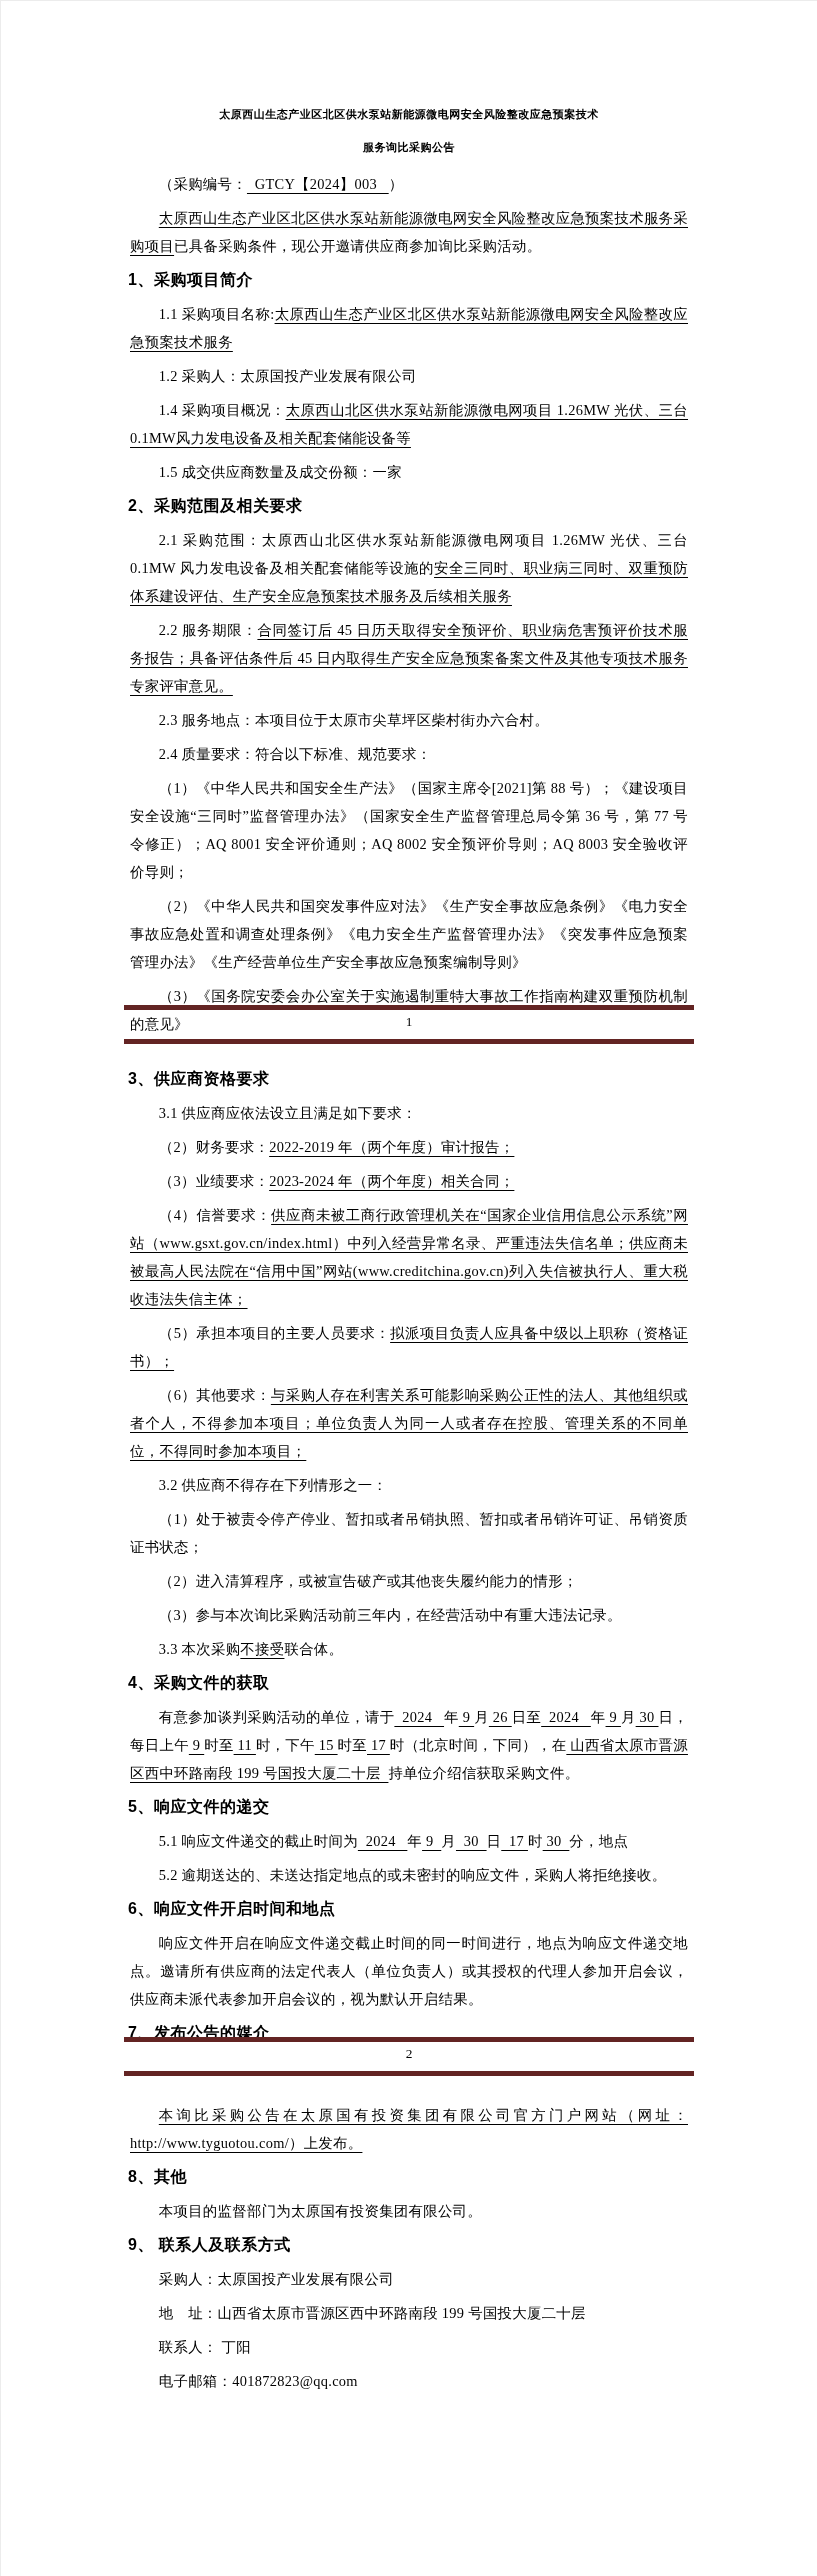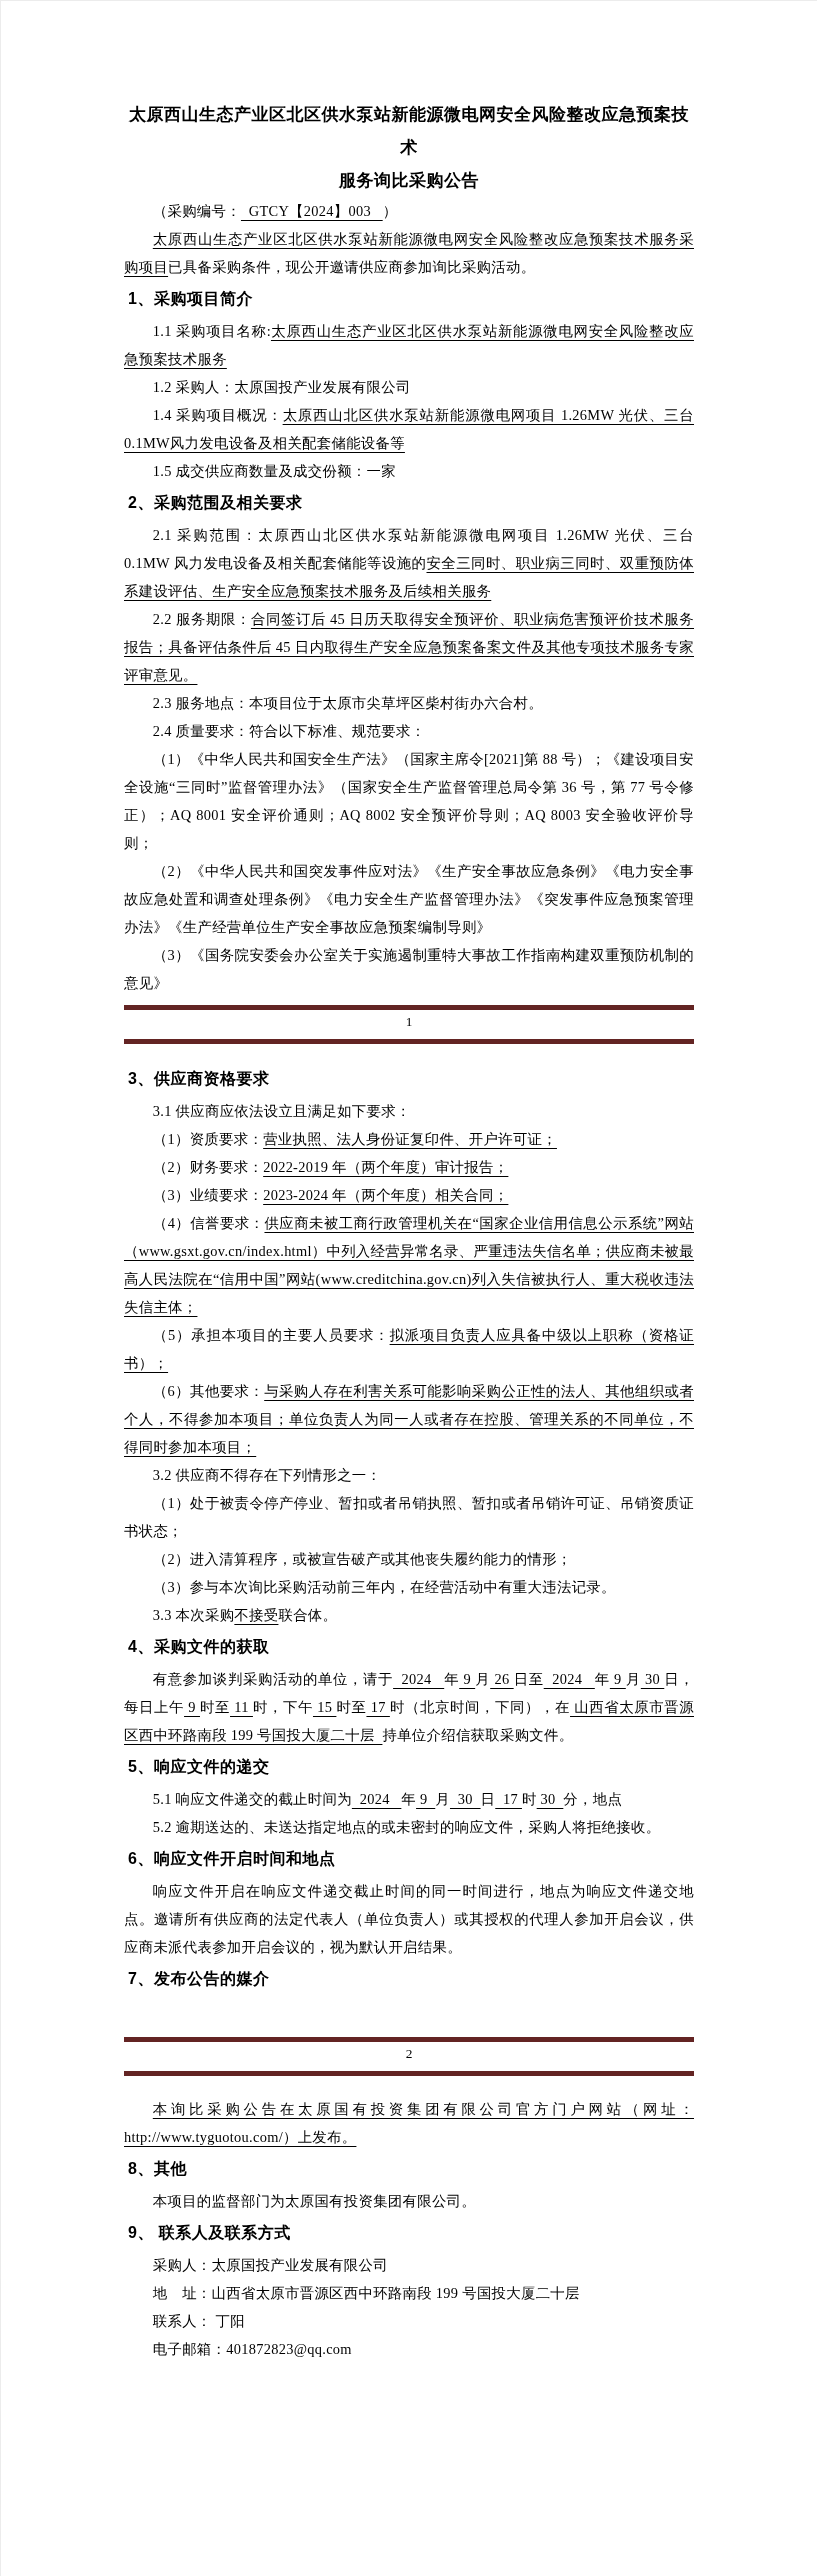--- a/index.html
+++ b/index.html
@@ -20,36 +20,36 @@
     height: 1032px;
     padding: 0 124px;
   }
   .content { position: relative; }
   .page-1 .content { padding-top: 98px; }
   .page-2 .content { padding-top: 29px; }
   .page-3 .content { padding-top: 31px; }
 
   p.title {
     margin: 0;
-    font-size: 17px;
+    font-size: 11px;
     line-height: 33px;
     font-weight: bold;
     text-align: center;
     letter-spacing: 0.5px;
   }
   p.heading {
     margin: 4px;
     font-size: 16px;
     line-height: 28px;
     font-weight: bold;
     font-family: "Liberation Sans", sans-serif;
     letter-spacing: 0.5px;
   }
   p.para {
-    margin: 0;
+    margin: 6px;
     font-size: 14.4px;
     line-height: 28px;
     text-align: justify;
     word-break: break-word;
     overflow-wrap: anywhere;
     letter-spacing: 0.3px;
   }
   p.para.indent { text-indent: 2em; }
 
   .u {
@@ -110,21 +110,20 @@
           <p class="para indent"><span>（3）《国务院安委会办公室关于实施遏制重特大事故工作指南构建双重预防机制的意见》</span></p>
         </div>
         <div class="footer-rule"></div>
         <div class="page-number">1</div>
       </section>
       <section class="page page-2">
         <div class="header-rule"></div>
         <div class="content">
           <p class="heading"><span>3、供应商资格要求</span></p>
           <p class="para indent"><span>3.1 供应商应依法设立且满足如下要求：</span></p>
-          <p class="para indent"><span>（1）资质要求：</span><span class="u">营业执照、法人身份证复印件、开户许可证；</span></p>
           <p class="para indent"><span>（2）财务要求：</span><span class="u">2022-2019 年（两个年度）审计报告；</span></p>
           <p class="para indent"><span>（3）业绩要求：</span><span class="u">2023-2024 年（两个年度）相关合同；</span></p>
           <p class="para indent"><span>（4）信誉要求：</span><span class="u">供应商未被工商行政管理机关在“国家企业信用信息公示系统”网站（www.gsxt.gov.cn/index.html）中列入经营异常名录、严重违法失信名单；供应商未被最高人民法院在“信用中国”网站(www.creditchina.gov.cn)列入失信被执行人、重大税收违法失信主体；</span></p>
           <p class="para indent"><span>（5）承担本项目的主要人员要求：</span><span class="u">拟派项目负责人应具备中级以上职称（资格证书）；</span></p>
           <p class="para indent"><span>（6）其他要求：</span><span class="u">与采购人存在利害关系可能影响采购公正性的法人、其他组织或者个人，不得参加本项目；单位负责人为同一人或者存在控股、管理关系的不同单位，不得同时参加本项目；</span></p>
           <p class="para indent"><span>3.2 供应商不得存在下列情形之一：</span></p>
           <p class="para indent"><span>（1）处于被责令停产停业、暂扣或者吊销执照、暂扣或者吊销许可证、吊销资质证书状态；</span></p>
           <p class="para indent"><span>（2）进入清算程序，或被宣告破产或其他丧失履约能力的情形；</span></p>
           <p class="para indent"><span>（3）参与本次询比采购活动前三年内，在经营活动中有重大违法记录。</span></p>
           <p class="para indent"><span>3.3 本次采购</span><span class="u">不接受</span><span>联合体。</span></p>

